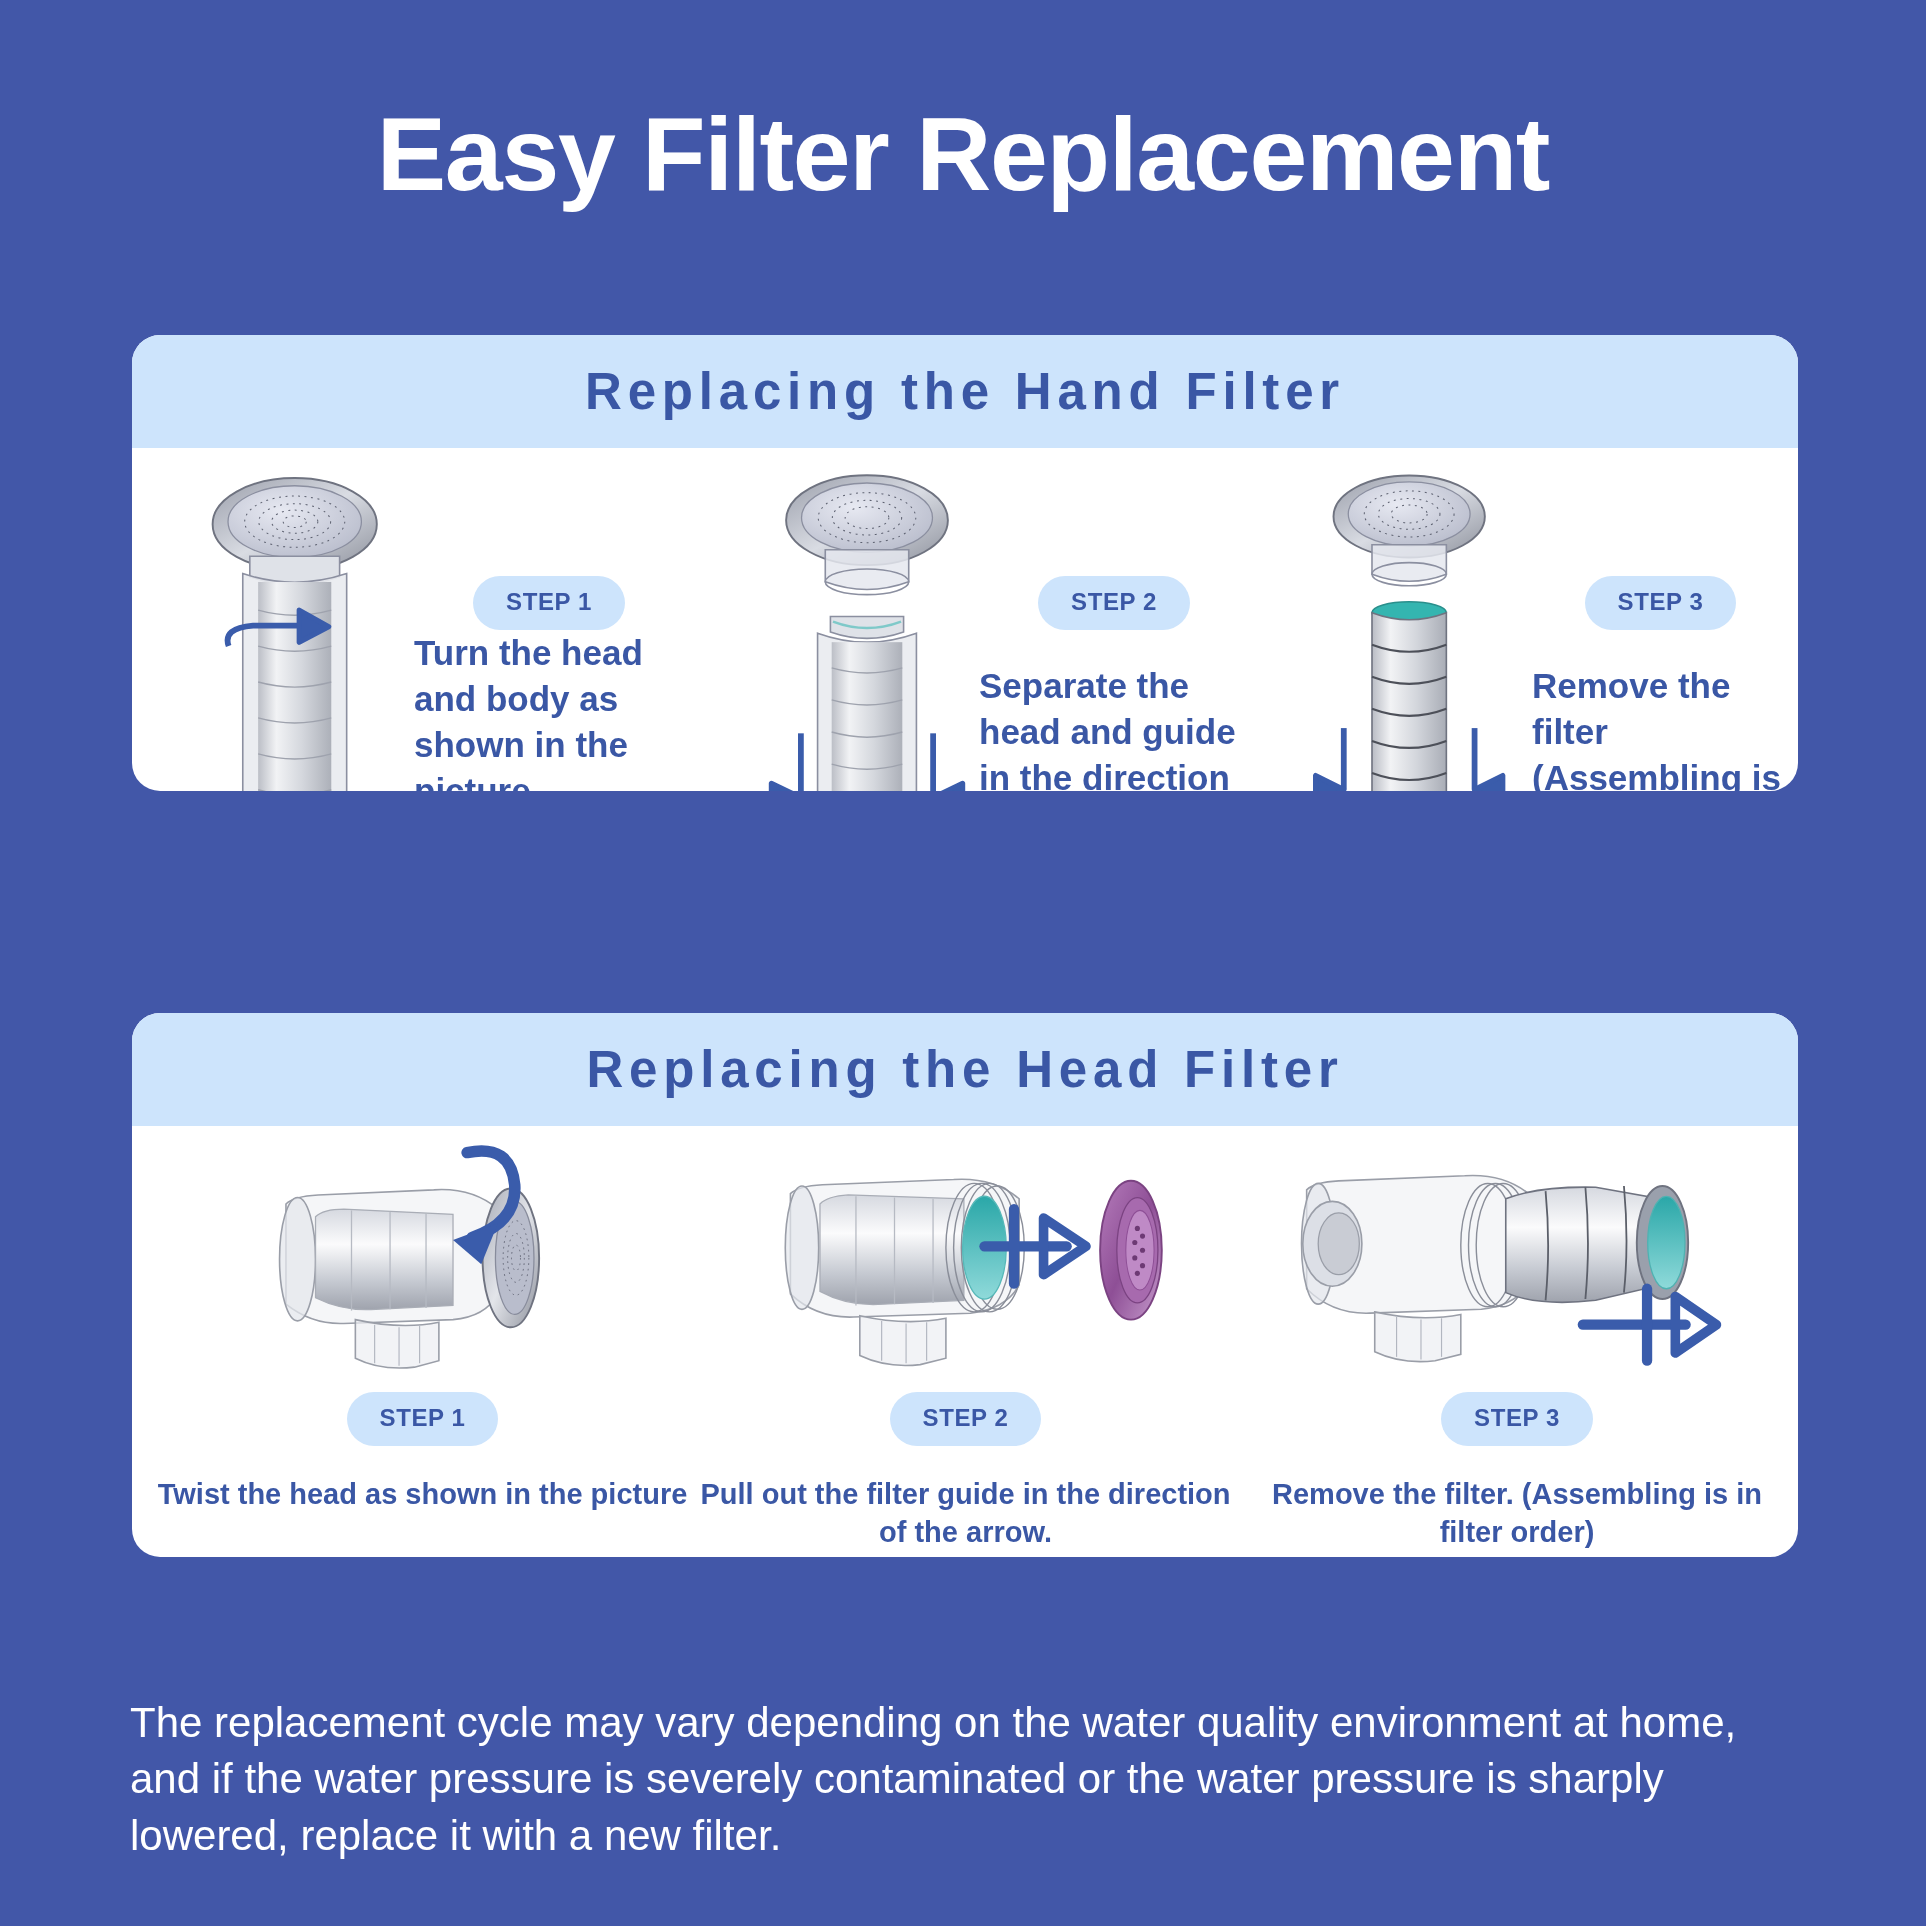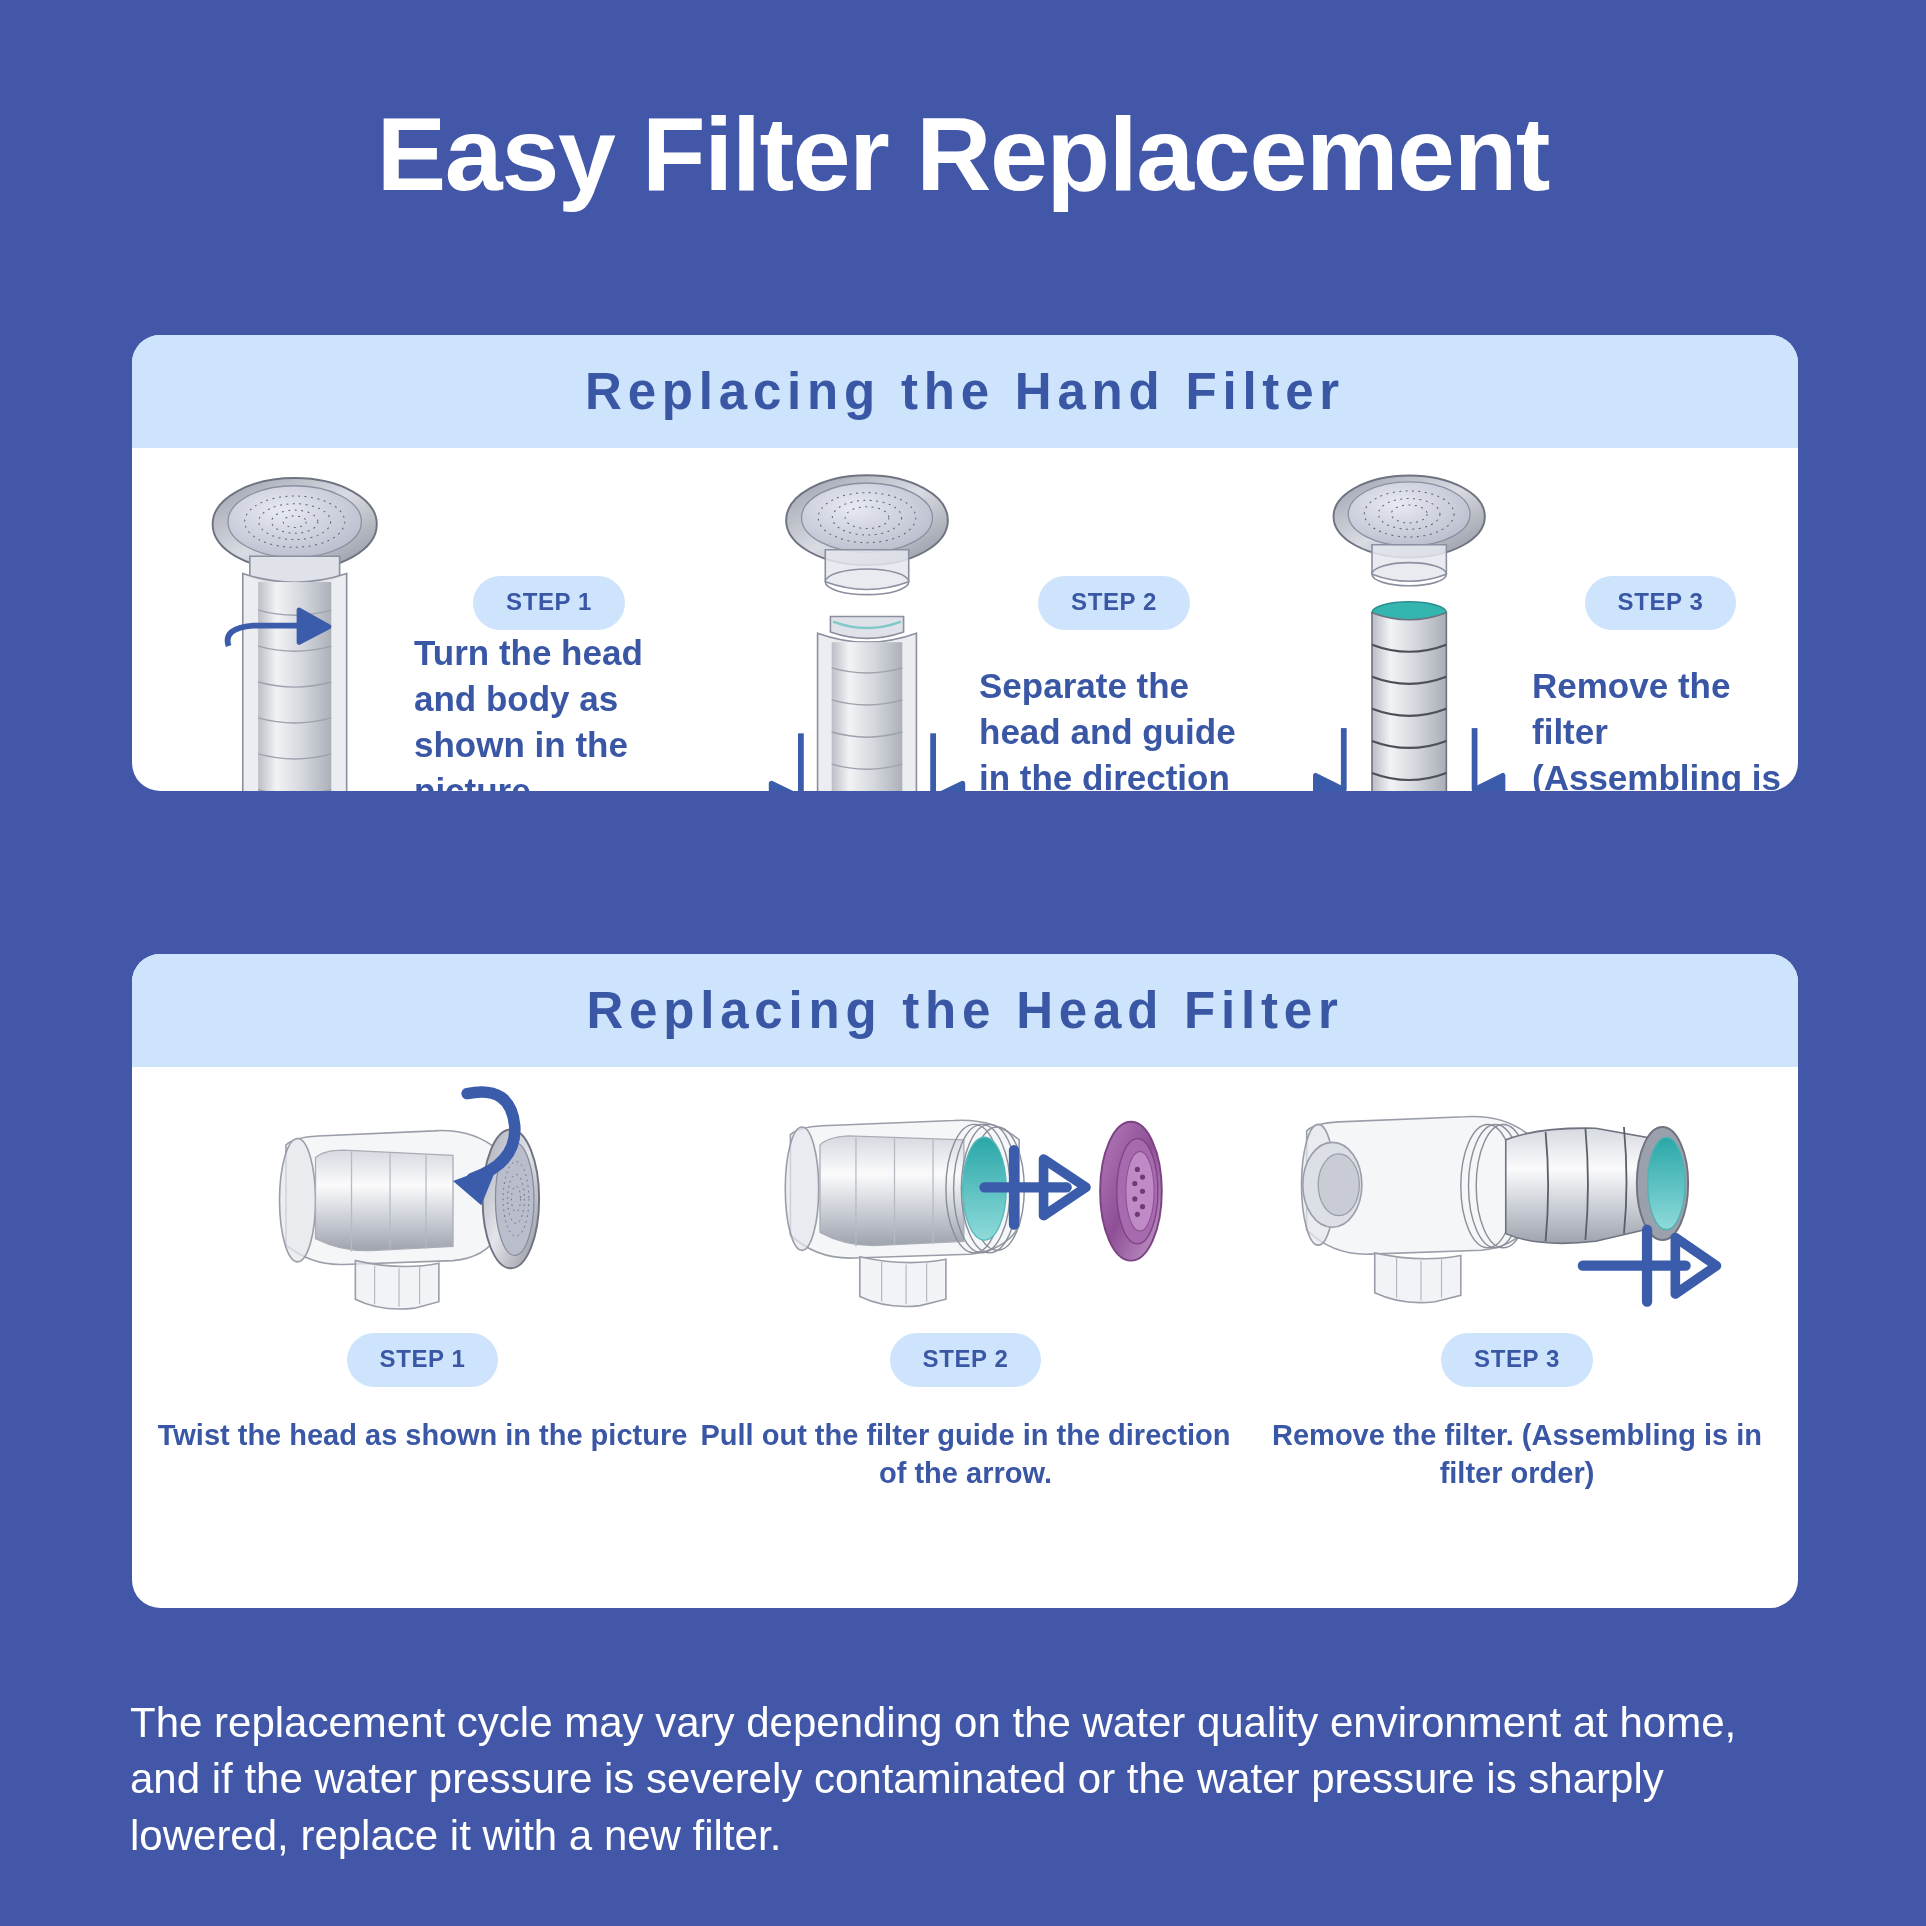--- a/index.html
+++ b/index.html
@@ -31,21 +31,21 @@
   
   .panel {
     position: absolute;
     left: 132px;
     width: 1666px;
     background: #ffffff;
     border-radius: 28px;
     overflow: hidden;
   }
   #panel-hand { top: 335px; height: 456px; }
-  #panel-head { top: 954px; height: 654px; }
+  #panel-head { top: 1013px; height: 544px; }
 
   .panel-header {
     height: 113px;
     background: #cde4fc;
     display: flex;
     align-items: center;
     justify-content: center;
   }
   .panel-header-text {
     color: #3a57a5;

